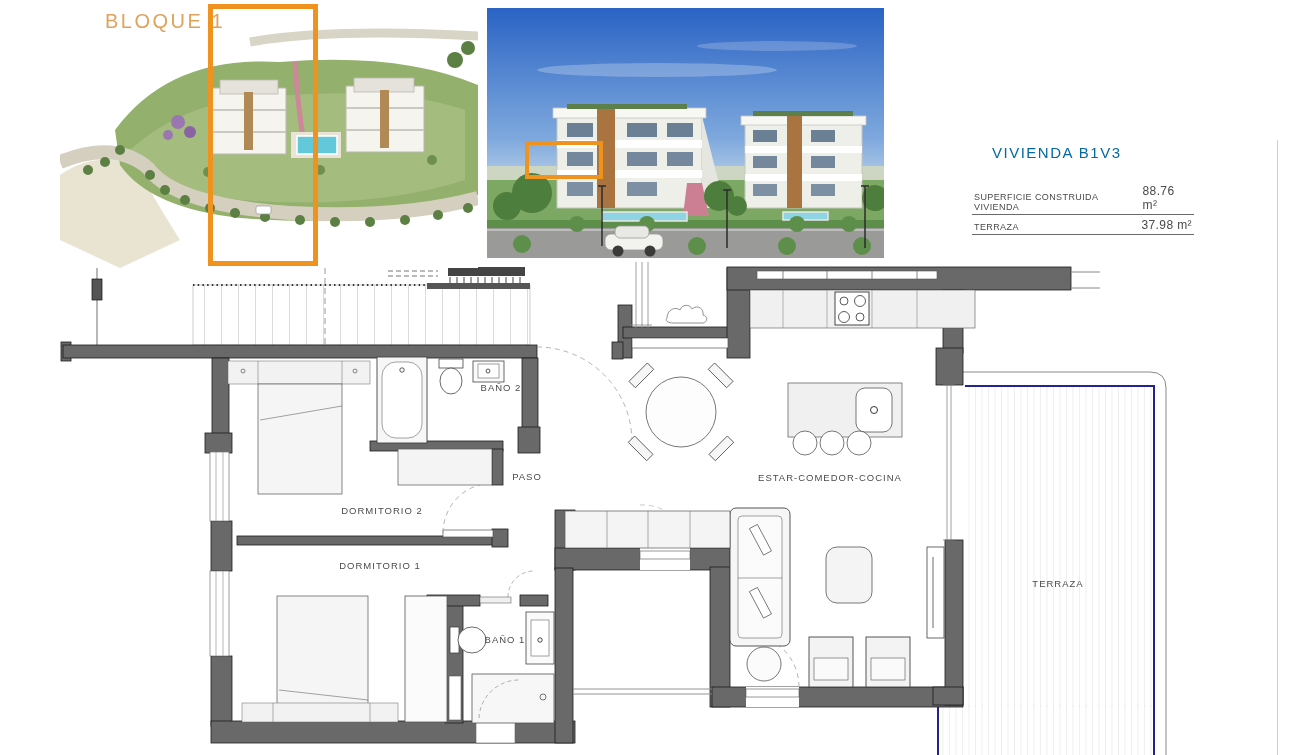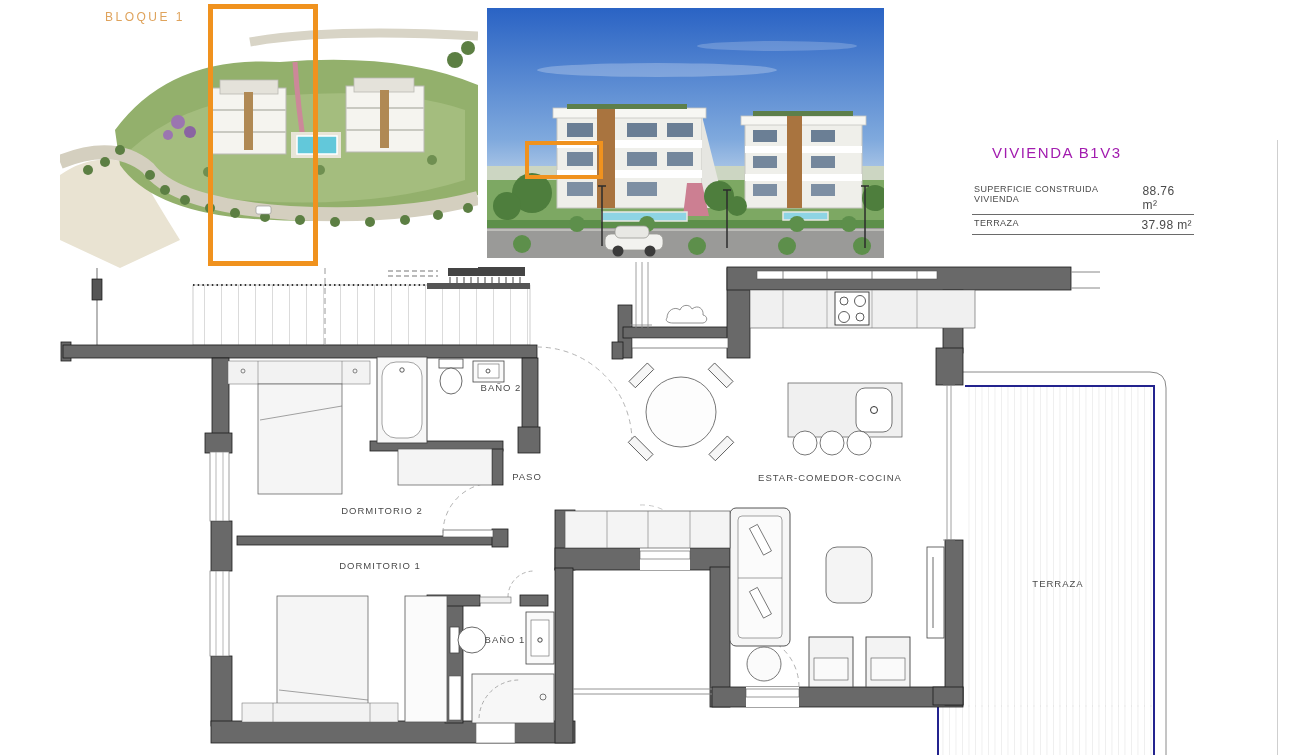--- a/index.html
+++ b/index.html
@@ -2,33 +2,33 @@
 <html><head>
 <meta charset="utf-8">
 <style>
   html,body{margin:0;padding:0;background:#ffffff;}
   body{width:1290px;height:755px;position:relative;overflow:hidden;
        font-family:"Liberation Sans", sans-serif;}
   .abs{position:absolute;}
   
   #aerial{left:60px;top:0;width:418px;height:268px;}
   #aerial svg{position:absolute;left:0;top:0;}
-  .bloque-label{position:absolute;left:45px;top:10px;font-size:12px;letter-spacing:2.5px;
+  .bloque-label{position:absolute;left:45px;top:10px;font-size:20px;letter-spacing:2.5px;
        color:#DFA35C;font-weight:400;}
   .hl-box{position:absolute;border:5px solid #F0921E;background:transparent;}
   #aerial .hl-box{left:148px;top:4px;width:100px;height:252px;}
   
   #elevation{left:487px;top:8px;width:397px;height:250px;}
   #elevation .hl-box{left:38px;top:133px;width:70px;height:30px;border-width:4px;}
   
   #unit-info{left:972px;top:144px;width:222px;}
-  #unit-info h2{margin:0 0 0 20px;font-size:15px;letter-spacing:1.5px;color:#a21caf;
+  #unit-info h2{margin:0 0 0 20px;font-size:15px;letter-spacing:1.5px;color:#0369a1;
        font-weight:400;}
   .info-rows{margin-top:20px;}
-  .info-row{display:flex;justify-content:space-between;
+  .info-row{display:flex;justify-content:space-between;align-items:flex-end;
        font-size:9px;letter-spacing:.4px;color:#4a4a4a;border-bottom:1px solid #6a6a6a;
        padding:3px 2px 2px 2px;}
   .info-row .val{font-size:12px;}
   
   #fold-line{left:1277px;top:140px;width:1px;height:615px;background:#cfcfcf;}
   #plan-svg{left:0;top:0;}
   text.room{fill:#4a4a4a;font-size:9.5px;letter-spacing:1px;font-family:"Liberation Sans",sans-serif;}
 </style>
 </head>
 <body>

